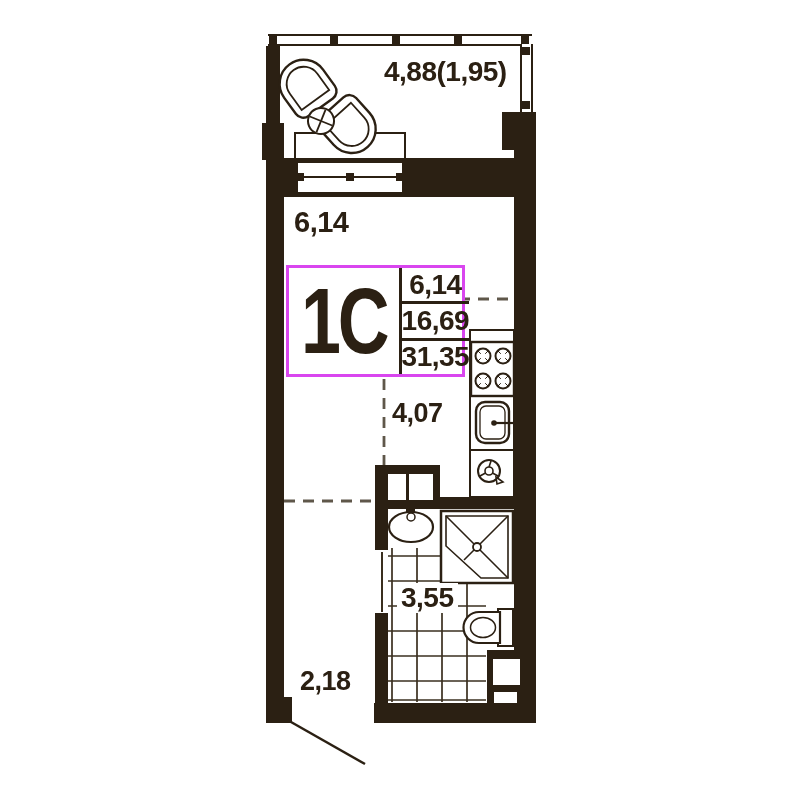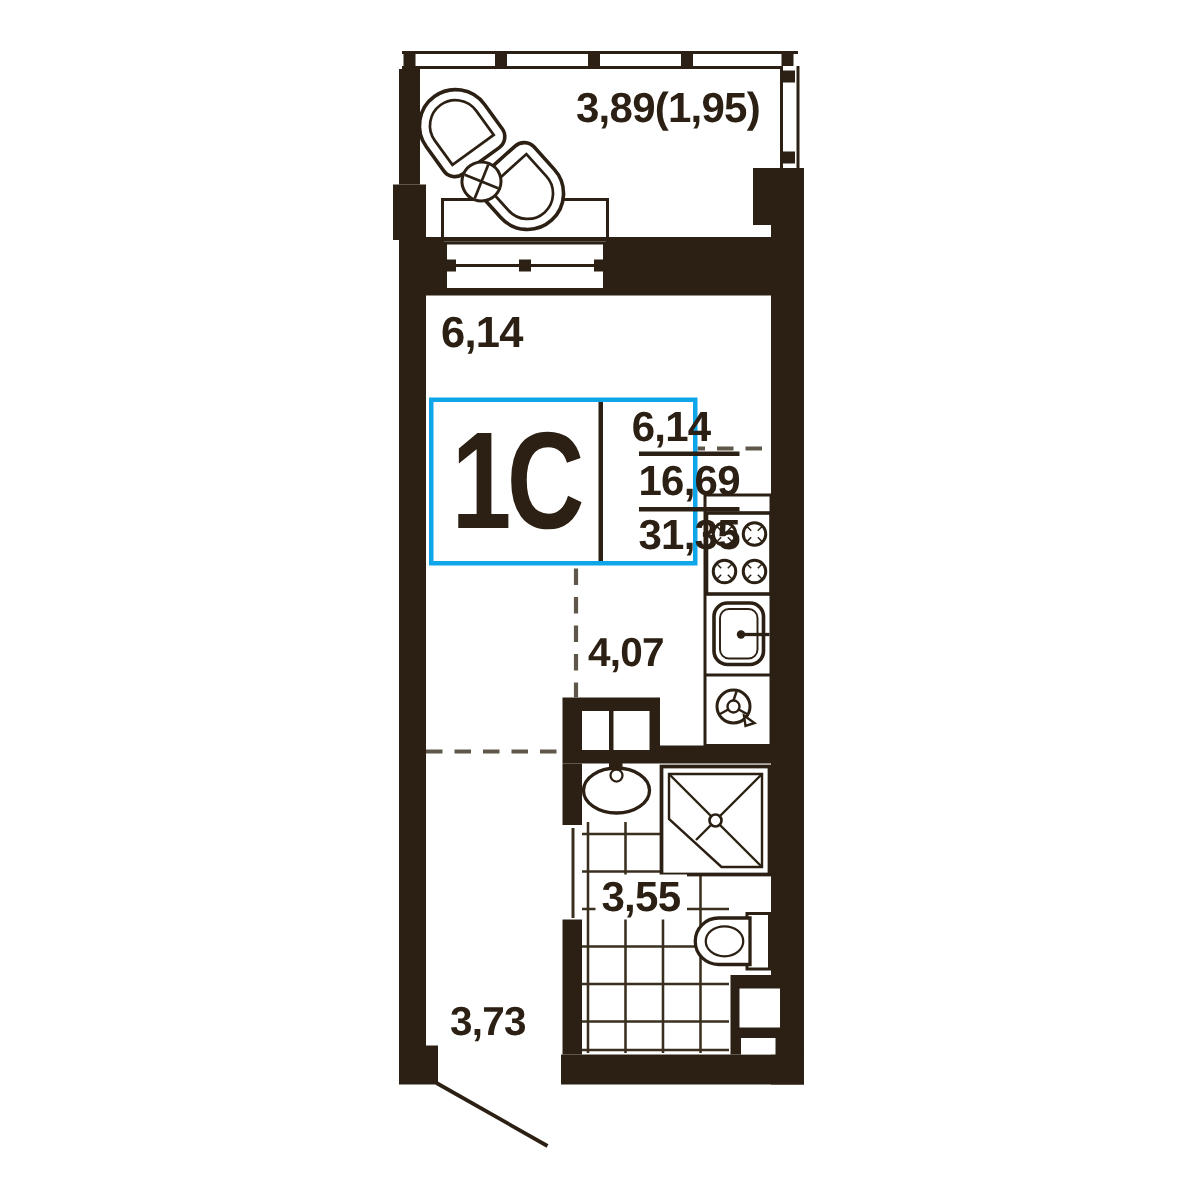--- a/index.html
+++ b/index.html
@@ -6,28 +6,28 @@
   .canvas{position:relative;width:800px;height:800px;background:#fff;overflow:hidden;
           font-family:"Liberation Sans",sans-serif;color:#2b2013;}
   .abs{position:absolute;box-sizing:border-box;}
   .wall{position:absolute;background:#2b2013;}
   .white{position:absolute;background:#fff;}
   .lbl{position:absolute;font-weight:700;font-size:27px;letter-spacing:-0.5px;
        color:#2b2013;white-space:nowrap;line-height:1;}
   .glaze{position:absolute;background:#fff;box-sizing:border-box;}
   .tick{position:absolute;background:#2b2013;width:8px;height:8px;}
   .ibox{position:absolute;left:286px;top:265px;width:179px;height:112px;
-        border:3px solid #0ea5e9;background:#fff;display:flex;box-sizing:border-box;z-index:6;}
+        border:3px solid #d946ef;background:#fff;display:flex;box-sizing:border-box;z-index:6;}
   .ibox-type{flex:0 0 94px;border-right:3px solid #2b2013;display:flex;align-items:center;
         justify-content:center;font-weight:700;font-size:92px;line-height:1;}
   .ibox-type span{display:inline-block;transform:scaleX(0.78);letter-spacing:-4px;}
   .ibox-col{flex:1;display:flex;flex-direction:column;}
   .ibox-row{flex:1;display:flex;align-items:center;justify-content:center;
         font-weight:700;font-size:28px;letter-spacing:-0.5px;}
-  .ibox-row + .ibox-row{border-top:3px solid #2b2013;margin-left:24px;}
+  .ibox-row + .ibox-row{border-top:3px solid #2b2013;}
   svg{position:absolute;left:0;top:0;}
   .z5{z-index:5;} .z7{z-index:7;}
 </style>
 </head>
 <body>
 
 <div class="canvas">
 
   <div class="glaze" style="left:268px;top:34px;width:264px;height:12px;border-top:2.5px solid #2b2013;border-bottom:2.5px solid #2b2013;"></div>
   <div class="tick" style="left:269px;top:36px;"></div>
@@ -178,19 +178,19 @@
     <div class="ibox-type">
         <span>1С</span>
       </div>
     <div class="ibox-col">
       <div class="ibox-row">6,14</div>
       <div class="ibox-row">16,69</div>
       <div class="ibox-row">31,35</div>
     </div>
   </div>
 
-  <div class="lbl z7" style="left:384px;top:58px;font-size:28px;">3,89(1,95)</div>
+  <div class="lbl z7" style="left:384px;top:58px;font-size:28px;">4,88(1,95)</div>
   <div class="lbl z7" style="left:294px;top:208px;font-size:29px;">6,14</div>
-  <div class="lbl z7" style="left:392px;top:422px;font-size:27px;">4,07</div>
+  <div class="lbl z7" style="left:392px;top:400px;font-size:27px;">4,07</div>
   <div class="lbl z7" style="left:397px;top:583px;font-size:28px;background:#fff;padding:1px 4px;">3,55</div>
-  <div class="lbl z7" style="left:300px;top:668px;font-size:27px;">3,73</div>
+  <div class="lbl z7" style="left:300px;top:668px;font-size:27px;">2,18</div>
 
 </div>
 
 </body></html>

